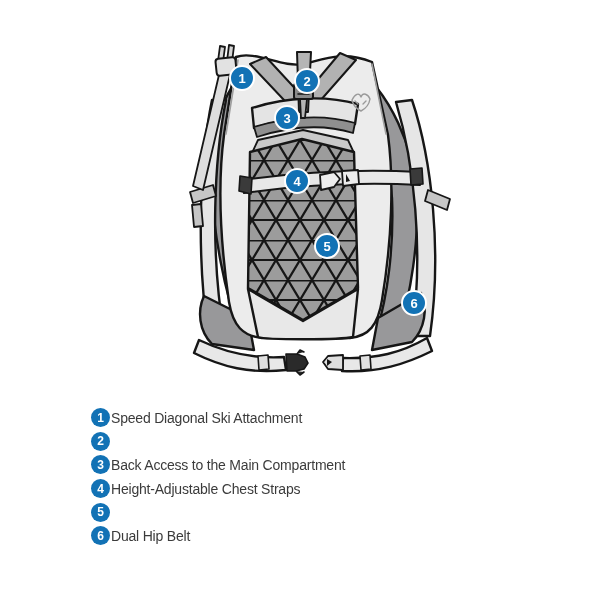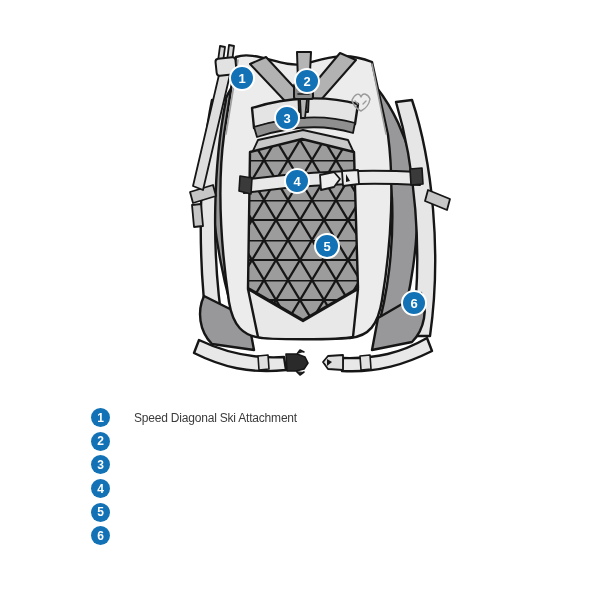--- a/index.html
+++ b/index.html
@@ -15,21 +15,21 @@
           color:#ffffff;font-size:13px;font-weight:bold;line-height:1;
           box-sizing:content-box;}
 
   
   .legend{position:absolute;left:91px;top:406px;display:flex;
           flex-direction:column;}
   .legend-row{display:flex;align-items:center;height:23.6px;}
   .legend-badge{width:19px;height:19px;border-radius:50%;background:#1272b5;
           display:flex;align-items:center;justify-content:center;flex:0 0 19px;
           color:#ffffff;font-size:12px;font-weight:bold;line-height:1;}
-  .legend-label{margin-left:24px;color:#3b3b3b;font-size:12px;
+  .legend-label{margin-left:1px;color:#3b3b3b;font-size:14px;
           letter-spacing:-0.2px;white-space:nowrap;}
 </style>
 </head>
 <body>
 
 <div class="stage">
 
   <svg width="600" height="600" viewBox="0 0 600 600">
     <defs>
       <pattern id="mesh" width="24" height="40" patternUnits="userSpaceOnUse">
@@ -144,24 +144,27 @@
   <div class="legend">
     <div class="legend-row">
       <span class="legend-badge">1</span>
       <span class="legend-label">Speed Diagonal Ski Attachment</span>
     </div>
     <div class="legend-row">
       <span class="legend-badge">2</span>
     </div>
     <div class="legend-row">
       <span class="legend-badge">3</span>
+      <span class="legend-label">Back Access to the Main Compartment</span>
     </div>
     <div class="legend-row">
       <span class="legend-badge">4</span>
+      <span class="legend-label">Height-Adjustable Chest Straps</span>
     </div>
     <div class="legend-row">
       <span class="legend-badge">5</span>
     </div>
     <div class="legend-row">
       <span class="legend-badge">6</span>
+      <span class="legend-label">Dual Hip Belt</span>
     </div>
   </div>
 </div>
 
 </body></html>

